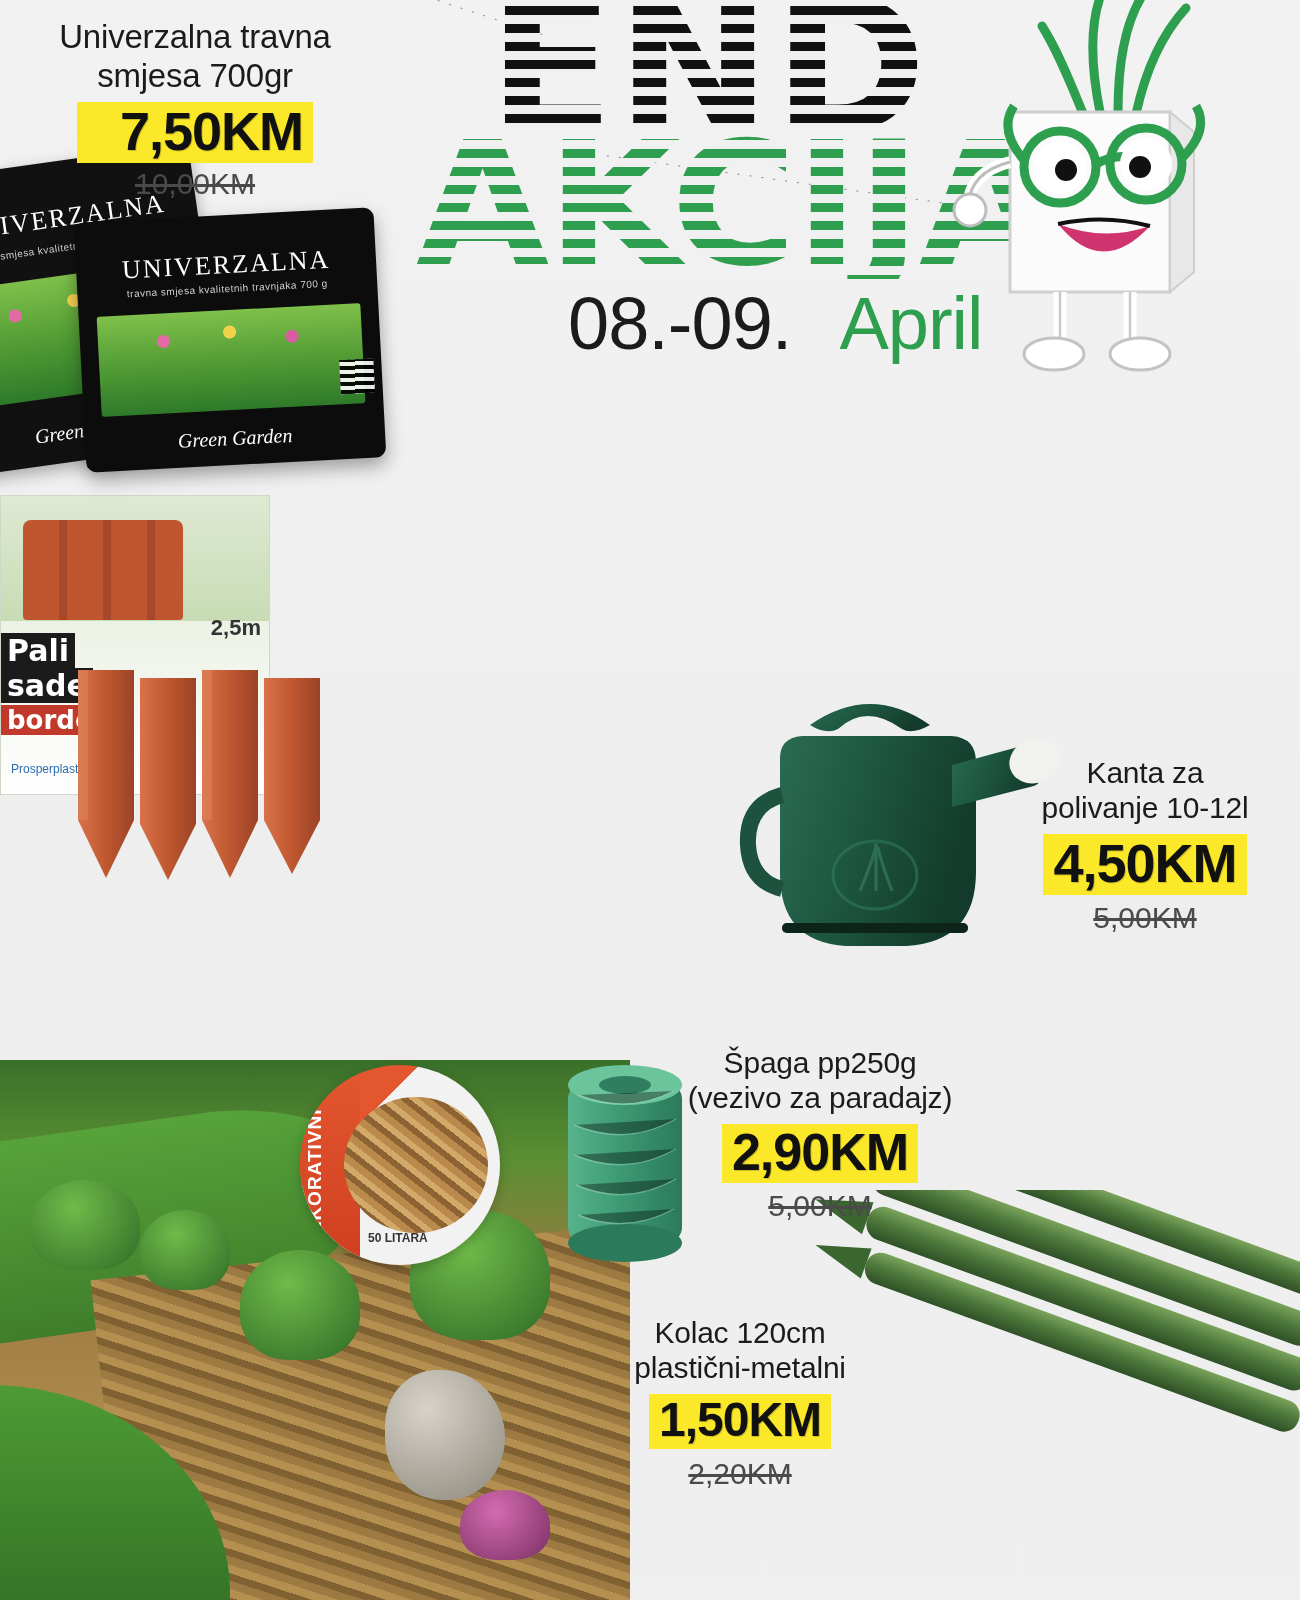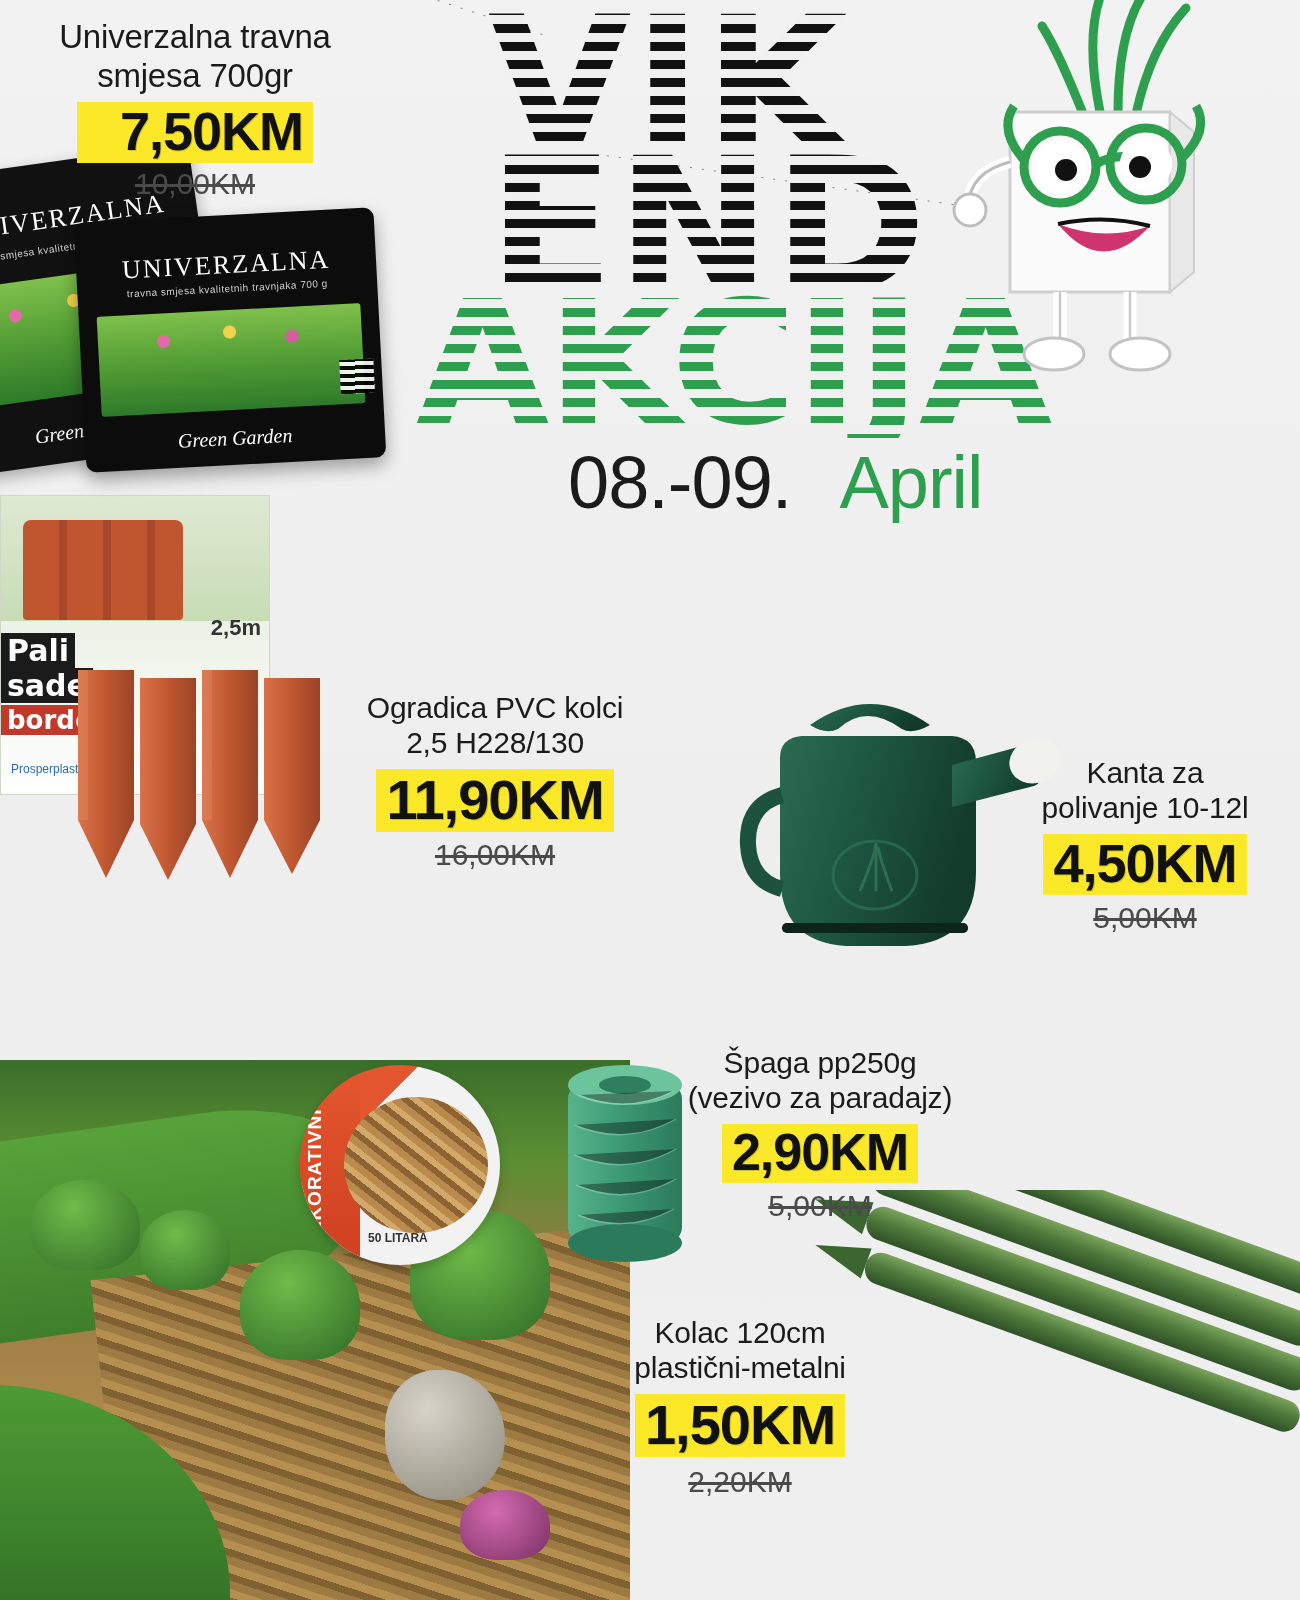--- a/index.html
+++ b/index.html
@@ -115,21 +115,21 @@
 
   #mulch-text { position: absolute; left: 40px; top: 950px; width: 330px; z-index: 5; }
   #mulch-text .price { font-size: 54px; margin-top: 6px; }
   #mulch-text .old-price { display:block; margin-top: 6px; }
 
   #twine-text { position: absolute; left: 655px; top: 1045px; width: 330px; z-index: 5; }
   #twine-text .price { font-size: 52px; margin-top: 8px; }
   #twine-text .old-price { display:block; margin-top: 6px; }
 
   #stake-text { position: absolute; left: 590px; top: 1315px; width: 300px; z-index: 6; }
-  #stake-text .price { font-size: 56px; margin-top: 8px; }
+  #stake-text .price { font-size: 48px; margin-top: 8px; }
   #stake-text .old-price { display:block; margin-top: 8px; }
 
   
   .img { position: absolute; }
 
   
   #bag-back {
     left: -60px; top: 160px; width: 270px; height: 300px;
     background: #111; border-radius: 10px; transform: rotate(-8deg); z-index: 2;
     overflow: hidden; box-shadow: 0 6px 16px rgba(0,0,0,.3);
@@ -436,41 +436,34 @@
     </g>
     <g stroke="#c9c9c9" stroke-width="2.5" fill="none">
       <path d="M110,300 v52"></path>
         <path d="M180,300 v52"></path>
     </g>
     <ellipse cx="104" cy="362" rx="30" ry="16" fill="#fff" stroke="#c3c3c3" stroke-width="3"></ellipse>
     <ellipse cx="190" cy="362" rx="30" ry="16" fill="#fff" stroke="#c3c3c3" stroke-width="3"></ellipse>
   </svg>
 
   <div id="headline">
-    <div class="stripe-word vik">VIK</div>
     <div class="stripe-word endw">END</div>
     <div class="stripe-word akcija">AKCIJA</div>
     <div id="dates">
       <span>08.-09.</span><span class="mon">April</span>
     </div>
   </div>
 
   <div id="grass-text" class="blk">
     <div class="label">Univerzalna travna</div>
     <div class="label">smjesa 700gr</div>
     <div><span class="price">7,50KM</span></div>
     <span class="old-price">10,00KM</span>
   </div>
 
-  <div id="fence-text" class="blk">
-    <div class="label">Ogradica PVC kolci</div>
-    <div class="label">2,5 H228/130</div>
-    <div><span class="price">11,90KM</span></div>
-    <span class="old-price">16,00KM</span>
-  </div>
 
   <div id="can-text" class="blk">
     <div class="label">Kanta za</div>
     <div class="label">polivanje 10-12l</div>
     <div><span class="price">4,50KM</span></div>
     <span class="old-price">5,00KM</span>
   </div>
 
 
   <div id="twine-text" class="blk">

